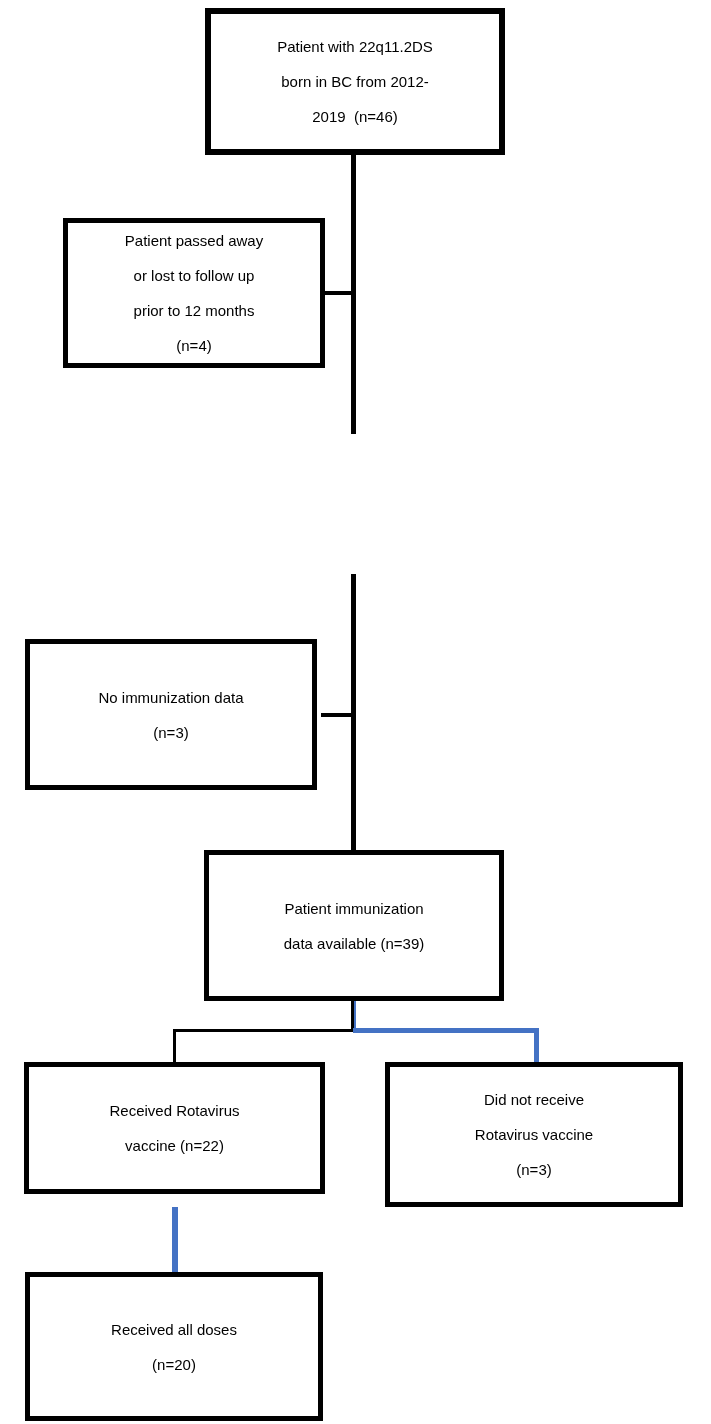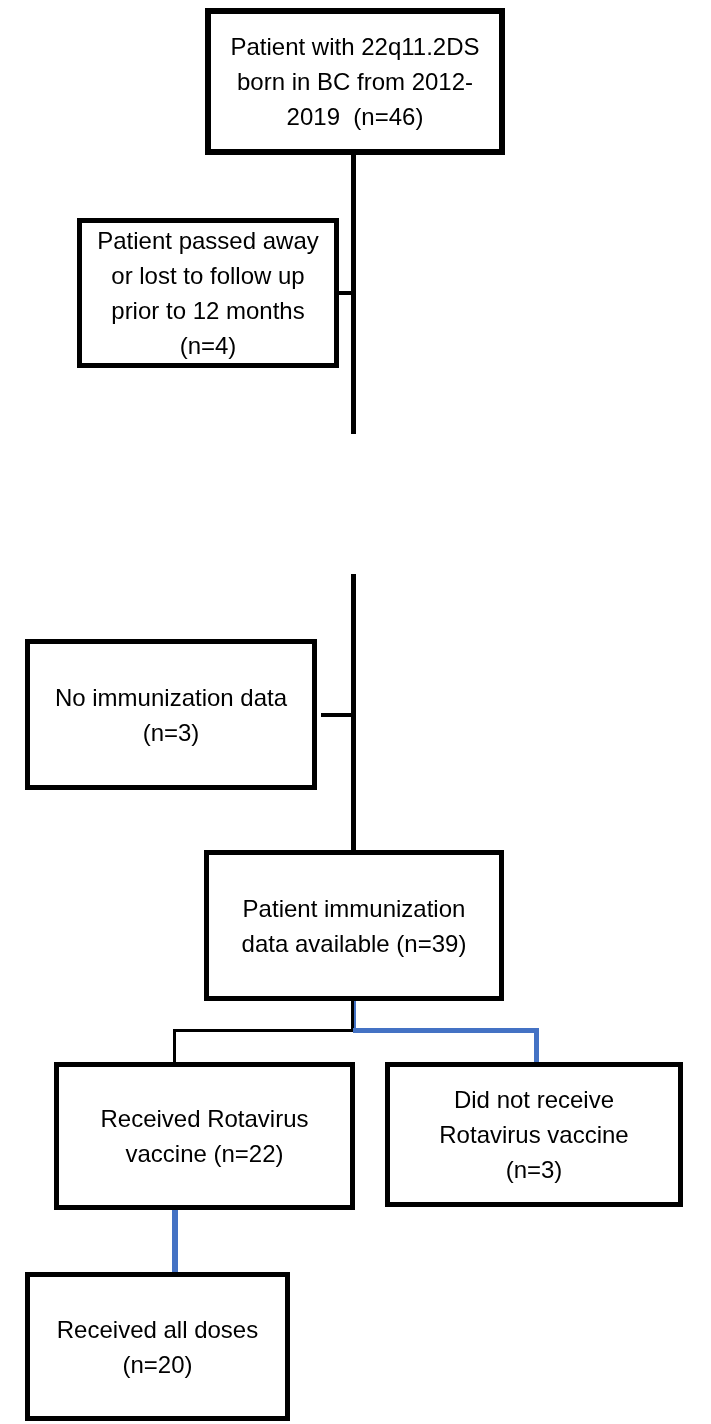--- a/index.html
+++ b/index.html
@@ -36,34 +36,34 @@
     justify-content: center;
   }
   .node.thick {
     border-width: 6px;
   }
   .node-text {
     display: block;
     width: 100%;
     white-space: pre;
     text-align: center;
-    font-size: 24px;
+    font-size: 15px;
     line-height: 35px;
     color: #000000;
   }
 
   
   #node-cohort        { left: 205px; top: 8px;    width: 300px; height: 147px; }
-  #node-excluded      { left: 77px;  top: 218px;  width: 262px; height: 150px; }
+  #node-excluded      { left: 63px;  top: 218px;  width: 262px; height: 150px; }
   #node-data12        { left: 205px; top: 430px;  width: 299px; height: 147px; }
   #node-noimm         { left: 25px;  top: 639px;  width: 292px; height: 151px; }
   #node-immavail      { left: 204px; top: 850px;  width: 300px; height: 151px; }
-  #node-rotavirus     { left: 24px;  top: 1062px; width: 301px; height: 148px; margin-left: 30px; }
+  #node-rotavirus     { left: 24px;  top: 1062px; width: 301px; height: 132px; }
   #node-norotavirus   { left: 385px; top: 1062px; width: 298px; height: 145px; }
-  #node-alldoses      { left: 25px;  top: 1272px; width: 265px; height: 149px; }
+  #node-alldoses      { left: 25px;  top: 1272px; width: 298px; height: 149px; }
 
   
   #edge-cohort-data12        { left: 351px; top: 152px;  width: 5px;   height: 282px; }
   #edge-excluded-connector   { left: 323px; top: 291px;  width: 31px;  height: 4px;   }
   #edge-data12-immunization  { left: 351px; top: 574px;  width: 5px;   height: 280px; }
   #edge-noimm-connector      { left: 321px; top: 713px;  width: 33px;  height: 4px;   }
   #edge-immunization-stub    { left: 351px; top: 998px;  width: 5px;   height: 33px;  }
   #edge-immunization-stub-blue { left: 354px; top: 1000px; width: 2px; height: 31px;  }
   #edge-left-branch-horizontal { left: 173px; top: 1029px; width: 181px; height: 3px; }
   #edge-left-branch-vertical   { left: 173px; top: 1030px; width: 3px;  height: 36px; }

